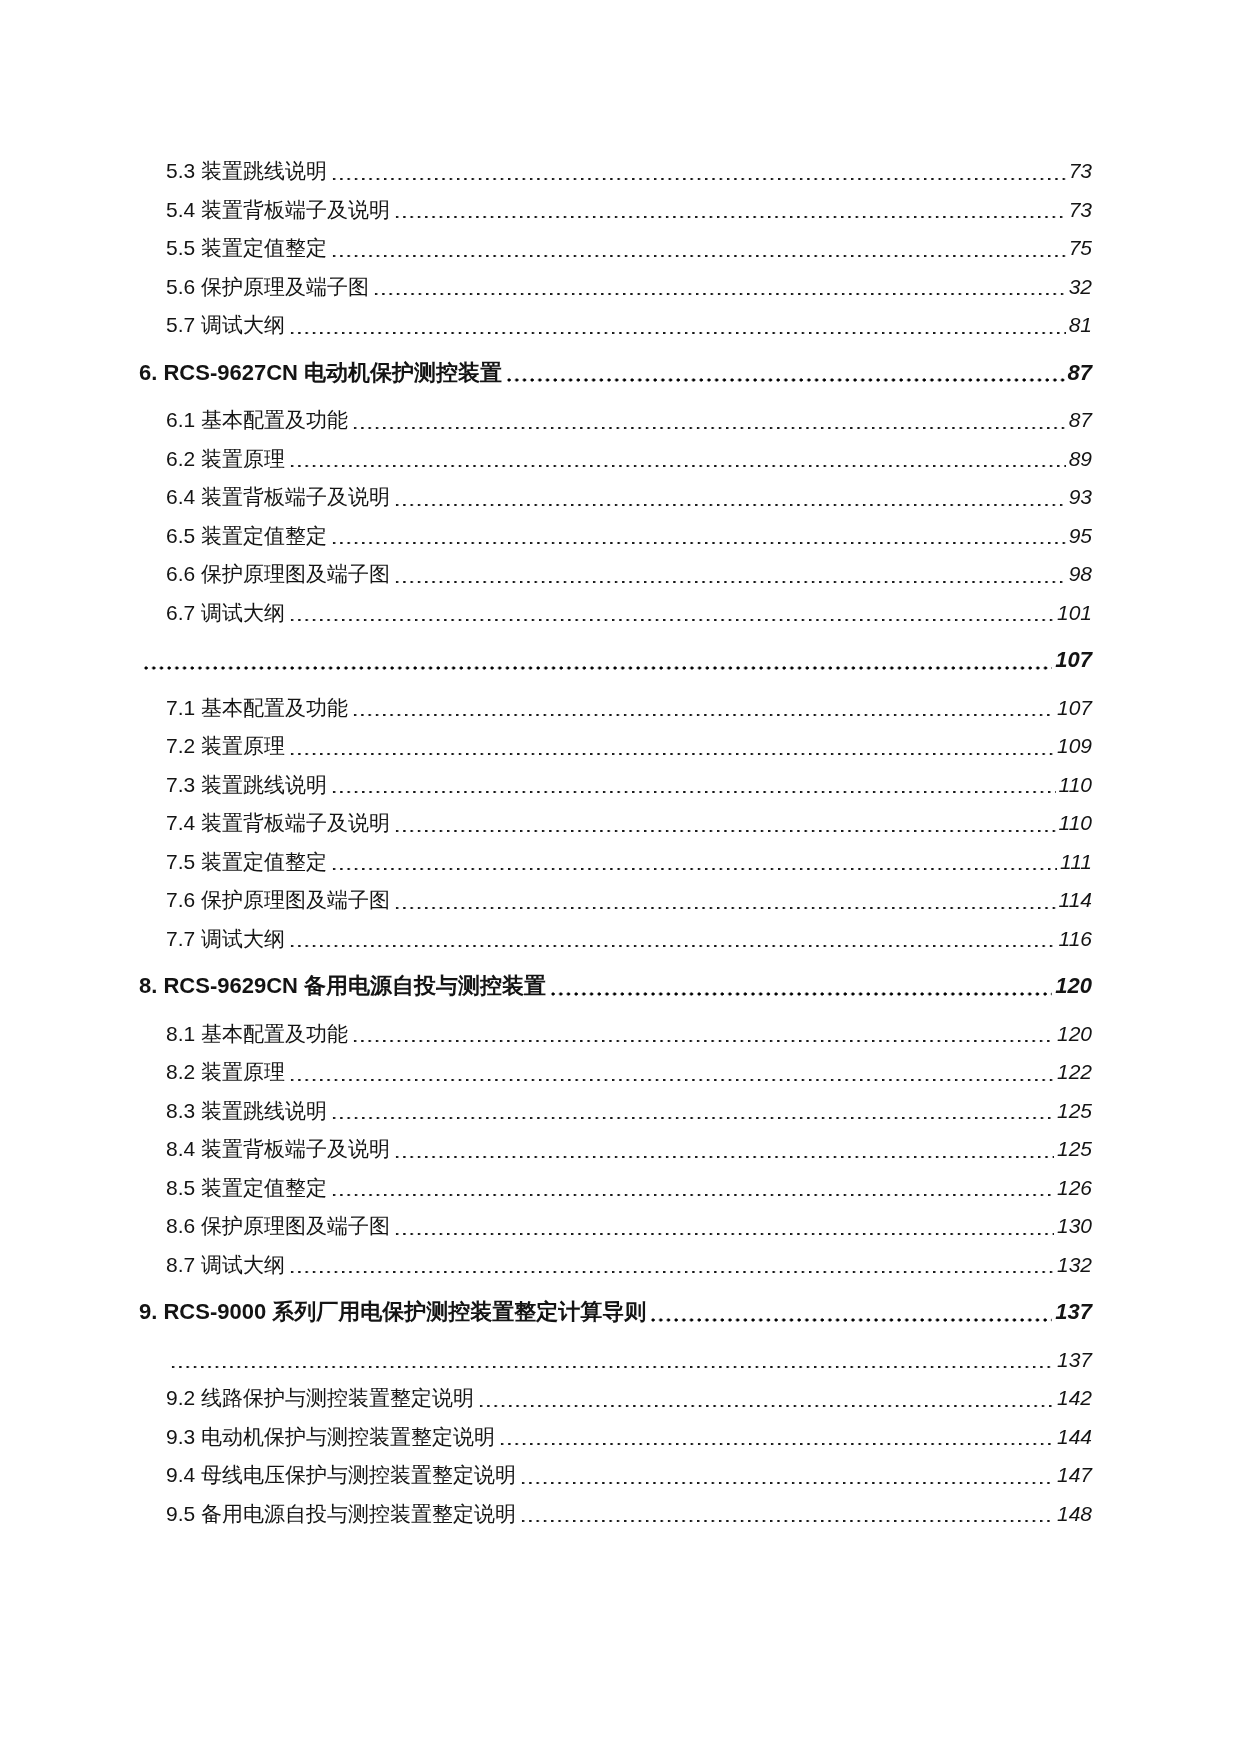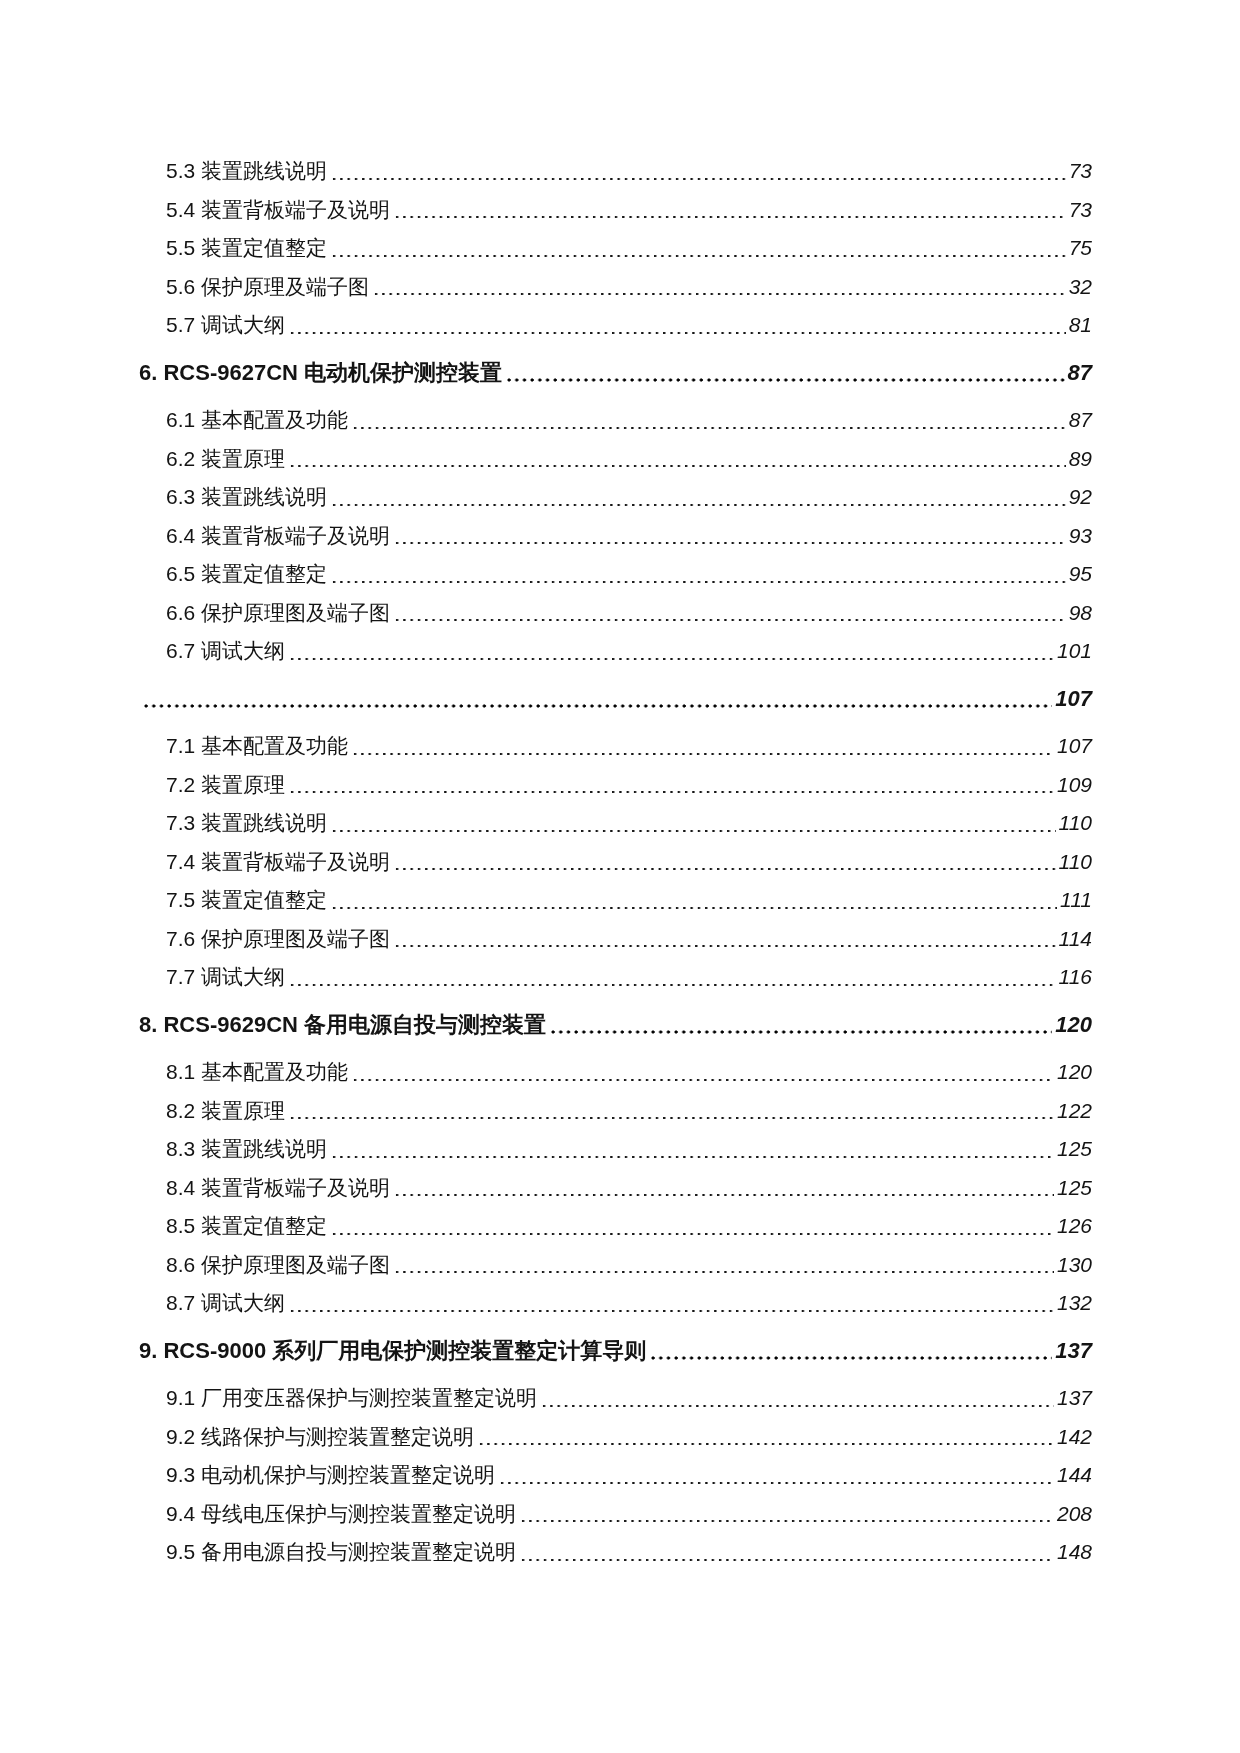--- a/index.html
+++ b/index.html
@@ -103,25 +103,20 @@
         <span class="label">6.1 基本配置及功能</span>
         <span class="leader"></span>
         <span class="page-num">87</span>
       </div>
       <div class="row item">
         <span class="label">6.2 装置原理</span>
         <span class="leader"></span>
         <span class="page-num">89</span>
       </div>
       <div class="row item">
-        <span class="label">6.3 装置跳线说明</span>
-        <span class="leader"></span>
-        <span class="page-num">92</span>
-      </div>
-      <div class="row item">
         <span class="label">6.4 装置背板端子及说明</span>
         <span class="leader"></span>
         <span class="page-num">93</span>
       </div>
       <div class="row item">
         <span class="label">6.5 装置定值整定</span>
         <span class="leader"></span>
         <span class="page-num">95</span>
       </div>
       <div class="row item">
@@ -212,38 +207,37 @@
         <span class="label">8.7 调试大纲</span>
         <span class="leader"></span>
         <span class="page-num">132</span>
       </div>
       <div class="row heading">
         <span class="label">9. RCS-9000 系列厂用电保护测控装置整定计算导则</span>
         <span class="leader"></span>
         <span class="page-num">137</span>
       </div>
       <div class="row item">
-        <span class="label">9.1 厂用变压器保护与测控装置整定说明</span>
         <span class="leader"></span>
         <span class="page-num">137</span>
       </div>
       <div class="row item">
         <span class="label">9.2 线路保护与测控装置整定说明</span>
         <span class="leader"></span>
         <span class="page-num">142</span>
       </div>
       <div class="row item">
         <span class="label">9.3 电动机保护与测控装置整定说明</span>
         <span class="leader"></span>
         <span class="page-num">144</span>
       </div>
       <div class="row item">
         <span class="label">9.4 母线电压保护与测控装置整定说明</span>
         <span class="leader"></span>
-        <span class="page-num">208</span>
+        <span class="page-num">147</span>
       </div>
       <div class="row item">
         <span class="label">9.5 备用电源自投与测控装置整定说明</span>
         <span class="leader"></span>
         <span class="page-num">148</span>
       </div>
     </div>
 </div>
 
 </body></html>

